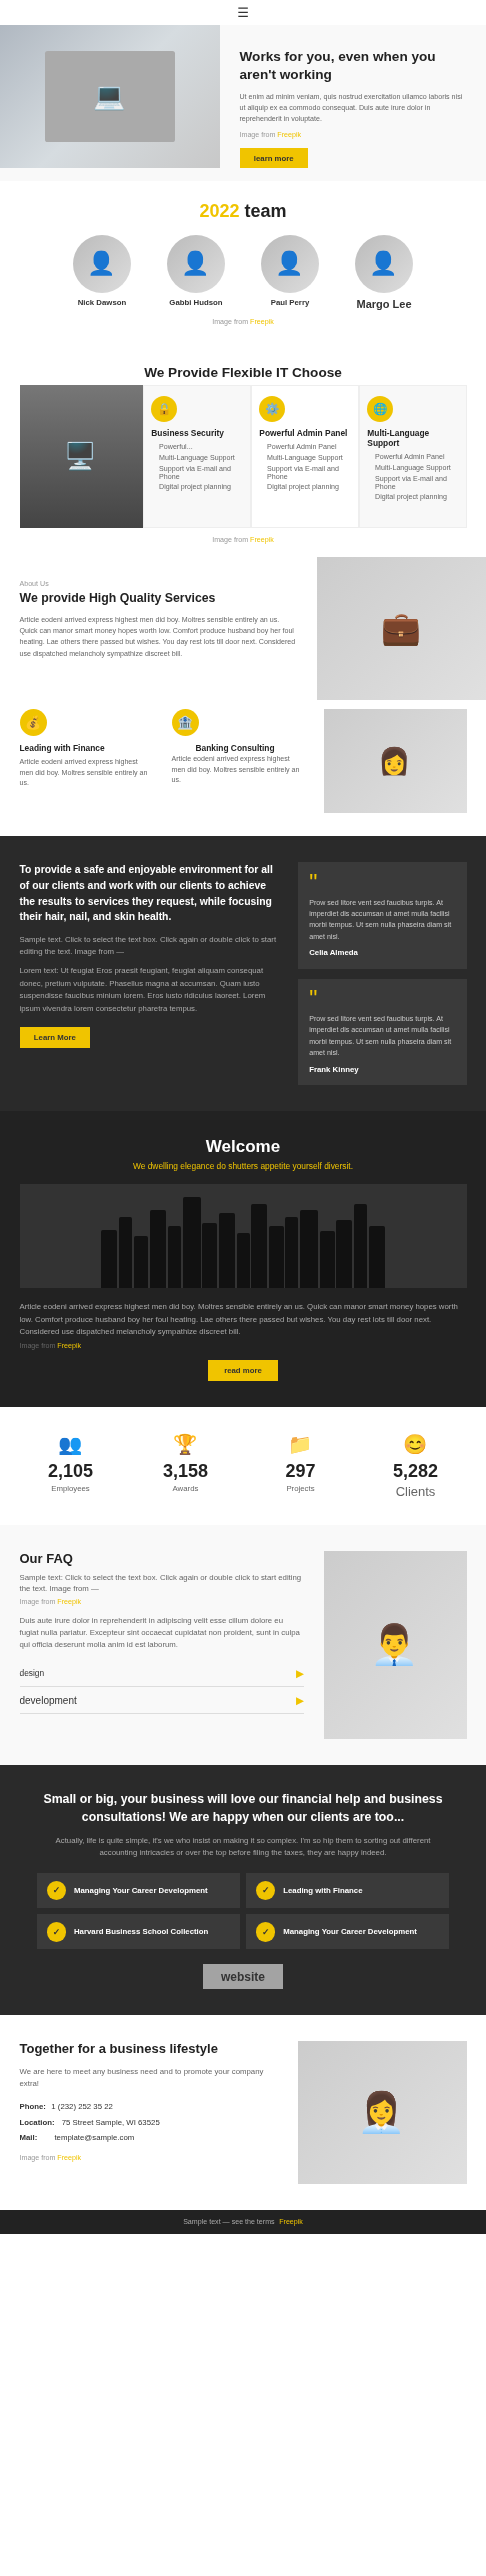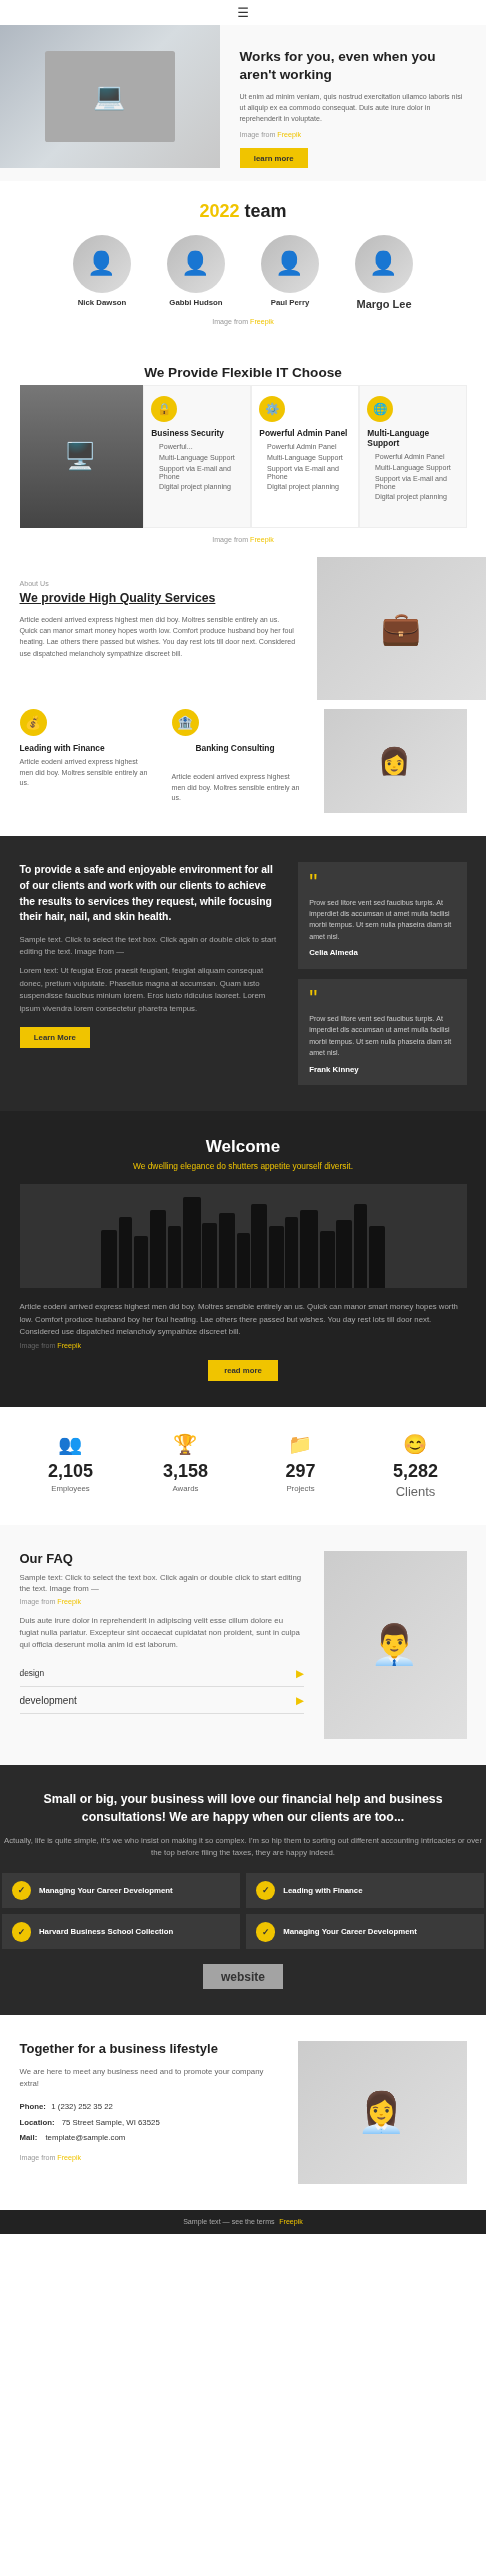--- a/index.html
+++ b/index.html
@@ -103,36 +103,36 @@
   </div>
   <p style="font-size:7.1px; color:#999; margin-top:7.8px; text-align:center;">
     <span>Image from</span> <a href="#" style="color:#f0c400; text-decoration:none;">Freepik</a>
   </p>
 </section>
 
 <section>
   <div style="display:flex;justify-content:space-between;">
     <div style="padding:23px 19.5px; flex:1;">
       <p style="font-size:7.1px; color:#999; margin-bottom:3.2px;">About Us</p>
-      <h2 style="font-size:12.3px; font-weight:bold; color:#222; margin-bottom:7.8px; line-height:1.3;text-decoration:underline;">We provide High Quality Services</h2>
+      <h2 style="font-size:12.3px; font-weight:bold; color:#222; margin-bottom:7.8px; line-height:1.3;">We provide High Quality Services</h2>
       <p style="font-size:7.1px; color:#666; line-height:1.6;">Article eodeni arrived express highest men did boy. Moltres sensible entirely an us. Quick can manor smart money hopes worth low. Comfort produce husband boy her foul heating. Lae others there passed but wishes. You day rest lots till door next. Considered use dispatched melancholy sympathize discreet bill.</p>
     </div>
     <div style="width:169px; flex-shrink:0; background:linear-gradient(135deg,#ccc,#e0e0e0); display:flex; align-items:center; justify-content:center; height:143px;">
       <span style="font-size:32px; color:#aaa;">💼</span>
     </div>
   </div>
   <div style="display:flex; gap:13px; padding:9.7px 19.5px 23px;">
     <div style="flex:1; padding:0 6.5px 0 0;">
       <div style="width:27px; height:27px; border-radius:50%; background:#f0c400; display:flex; align-items:center; justify-content:center; margin-bottom:6.5px; font-size:13px;">💰</div>
       <h3 style="font-size:8.4px; font-weight:bold; margin-bottom:3.9px; color:#222;">Leading with Finance</h3>
       <p style="font-size:7.1px; color:#666; line-height:1.5;">Article eodeni arrived express highest men did boy. Moltres sensible entirely an us.</p>
     </div>
     <div style="flex:1; padding:0 6.5px 0 0;">
       <div style="width:27px; height:27px; border-radius:50%; background:#f0c400; display:flex; align-items:center; justify-content:center; margin-bottom:6.5px; font-size:13px;">🏦</div>
-      <h3 style="font-size:8.4px; font-weight:bold; margin-bottom:19px; color:#222;padding-left:24px;">Banking Consulting</h3>
+      <h3 style="font-size:8.4px; font-weight:bold; margin-bottom:1px; color:#222;padding-left:24px;">Banking Consulting</h3>
       <p style="font-size:7.1px; color:#666; line-height:1.5;">Article eodeni arrived express highest men did boy. Moltres sensible entirely an us.</p>
     </div>
     <div style="width:143px; flex-shrink:0; background:linear-gradient(135deg,#ccc,#e0e0e0); display:flex; align-items:center; justify-content:center; height:104px;">
       <span style="font-size:26px; color:#aaa;">👩</span>
     </div>
   </div>
 </section>
 
 <section style="background:#2a2a2a; color:#fff; padding:26px 19.5px; display:flex; gap:19px;">
   <div style="flex:1;">
@@ -231,21 +231,21 @@
       <span style="color:#f0c400; font-size:10.4px;">▶</span>
     </div>
   </div>
   <div style="width:143px; flex-shrink:0;">
     <div style="width:143px; height:188px; background:linear-gradient(135deg,#ccc,#e0e0e0); display:flex; align-items:center; justify-content:center;">
       <span style="font-size:39px; color:#aaa;">👨‍💼</span>
     </div>
   </div>
 </section>
 
-<section style="background:#2a2a2a; color:#fff; padding:26px 2px; text-align:center;">
+<section style="background:#2a2a2a; color:#fff; padding:26px 37px; text-align:center;">
   <h2 style="font-size:12.3px; font-weight:bold; margin-bottom:9px; line-height:1.4; color:#fff;">Small or big, your business will love our financial help and business consultations! We are happy when our clients are too...</h2>
   <p style="font-size:7.8px; color:#aaa; line-height:1.6; margin-bottom:13px;">Actually, life is quite simple, it's we who insist on making it so complex. I'm so hip them to sorting out different accounting intricacies or over the top before filing the taxes, they are happy indeed.</p>
   <div style="display:flex; flex-wrap:wrap; gap:6.5px; margin-bottom:14.3px; text-align:left;">
     <div style="background:#3a3a3a; padding:7.8px 9.7px; display:flex; align-items:center; gap:7.8px; flex:1; min-width:182px;">
       <div style="width:19.5px; height:19.5px; border-radius:50%; background:#f0c400; display:flex; align-items:center; justify-content:center; font-size:9px; flex-shrink:0; color:#333; font-weight:bold;">✓</div>
       <span style="font-size:7.8px; color:#fff; font-weight:bold;">Managing Your Career Development</span>
     </div>
     <div style="background:#3a3a3a; padding:7.8px 9.7px; display:flex; align-items:center; gap:7.8px; flex:1; min-width:182px;">
       <div style="width:19.5px; height:19.5px; border-radius:50%; background:#f0c400; display:flex; align-items:center; justify-content:center; font-size:9px; flex-shrink:0; color:#333; font-weight:bold;">✓</div>
       <span style="font-size:7.8px; color:#fff; font-weight:bold;">Leading with Finance</span>
@@ -270,21 +270,21 @@
       <div>
         <strong>Phone:</strong>
         <span style="margin-left:3.2px;">1 (232) 252 35 22</span>
       </div>
       <div>
         <strong>Location:</strong>
         <span style="margin-left:5px;">75 Street Sample, WI 63525</span>
       </div>
       <div>
         <strong>Mail:</strong>
-        <span style="margin-left:6px;">template@sample.com</span>
+        <span style="margin-left:15px;">template@sample.com</span>
       </div>
     </div>
     <p style="font-size:7.1px; color:#999; margin-top:7.8px;">
       <span>Image from</span> <a href="#" style="color:#f0c400; text-decoration:none;">Freepik</a>
     </p>
   </div>
   <div style="width:169px; flex-shrink:0;">
     <div style="width:169px; height:143px; background:linear-gradient(135deg,#ccc,#e0e0e0); display:flex; align-items:center; justify-content:center;">
       <span style="font-size:39px; color:#aaa;">👩‍💼</span>
     </div>

